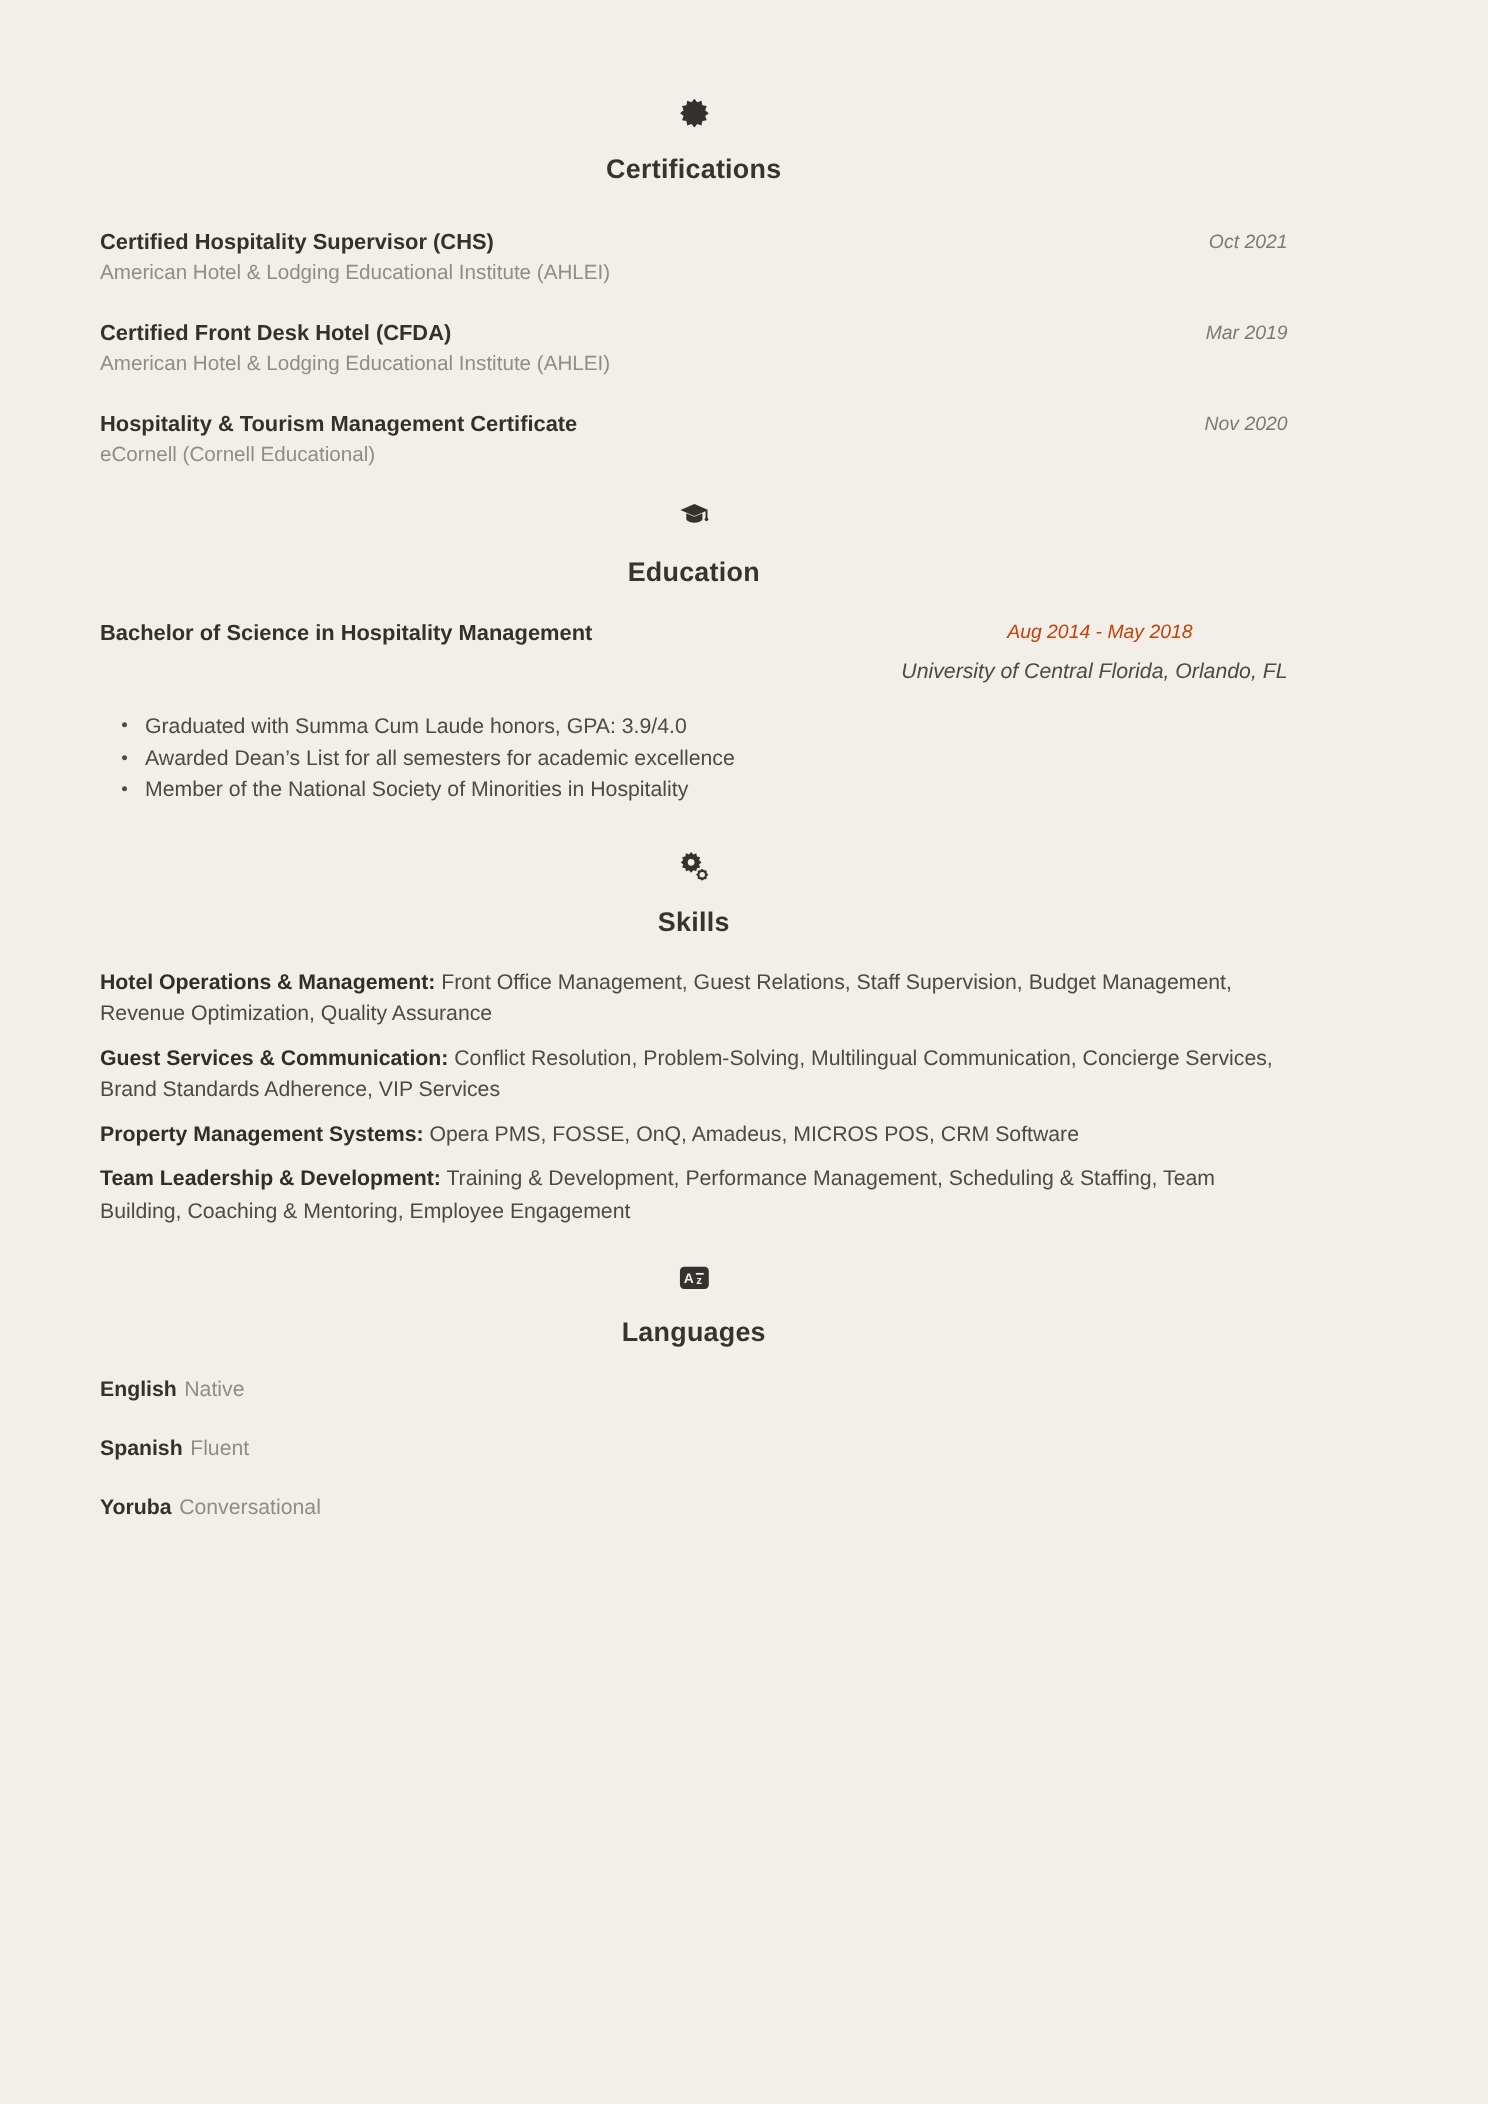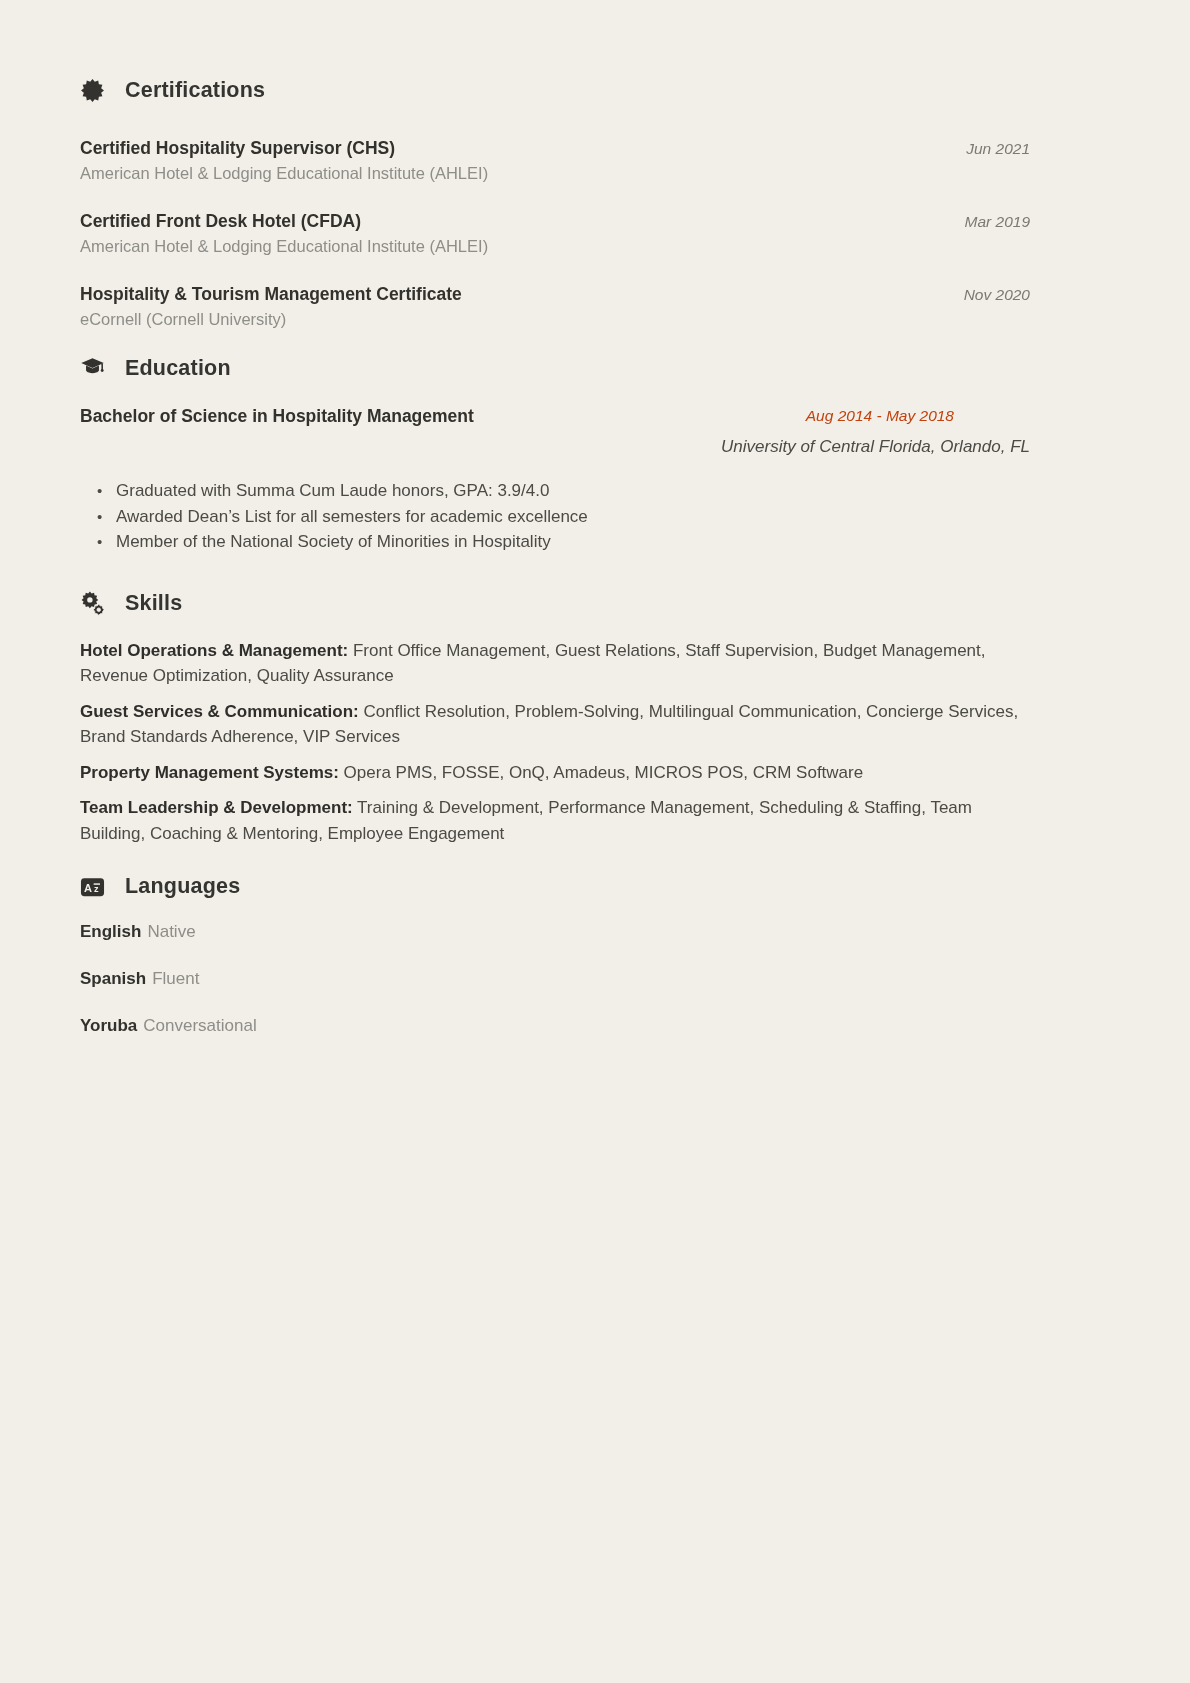--- a/index.html
+++ b/index.html
@@ -14,20 +14,21 @@
   .page {
     width: 1190px;
     height: 1683px;
     padding: 78px 160px 0 80px;
   }
   
   .section-header {
     display: flex;
     align-items: center;
     gap: 20px;
+    flex-direction: column;
   }
   .section-header .icon {
     width: 25px;
     height: 25px;
     display: inline-flex;
     align-items: center;
     justify-content: center;
     flex: 0 0 auto;
   }
   .section-header h2 {
@@ -146,33 +147,33 @@
         </svg>
       </span>
       <h2>Certifications</h2>
     </div>
     <div class="cert-items">
       <div class="cert-item">
         <div>
           <div class="cert-title">Certified Hospitality Supervisor (CHS)</div>
           <div class="cert-issuer">American Hotel &amp; Lodging Educational Institute (AHLEI)</div>
         </div>
-        <div class="cert-date">Jun 2021</div>
+        <div class="cert-date">Oct 2021</div>
       </div>
       <div class="cert-item">
         <div>
           <div class="cert-title">Certified Front Desk Hotel (CFDA)</div>
           <div class="cert-issuer">American Hotel &amp; Lodging Educational Institute (AHLEI)</div>
         </div>
         <div class="cert-date">Mar 2019</div>
       </div>
       <div class="cert-item">
         <div>
           <div class="cert-title">Hospitality &amp; Tourism Management Certificate</div>
-          <div class="cert-issuer">eCornell (Cornell University)</div>
+          <div class="cert-issuer">eCornell (Cornell Educational)</div>
         </div>
         <div class="cert-date">Nov 2020</div>
       </div>
     </div>
   </section>
 
   <section class="section-education">
     <div class="section-header">
       <span class="icon">
         <svg width="27" height="25" viewBox="0 0 24 22">

